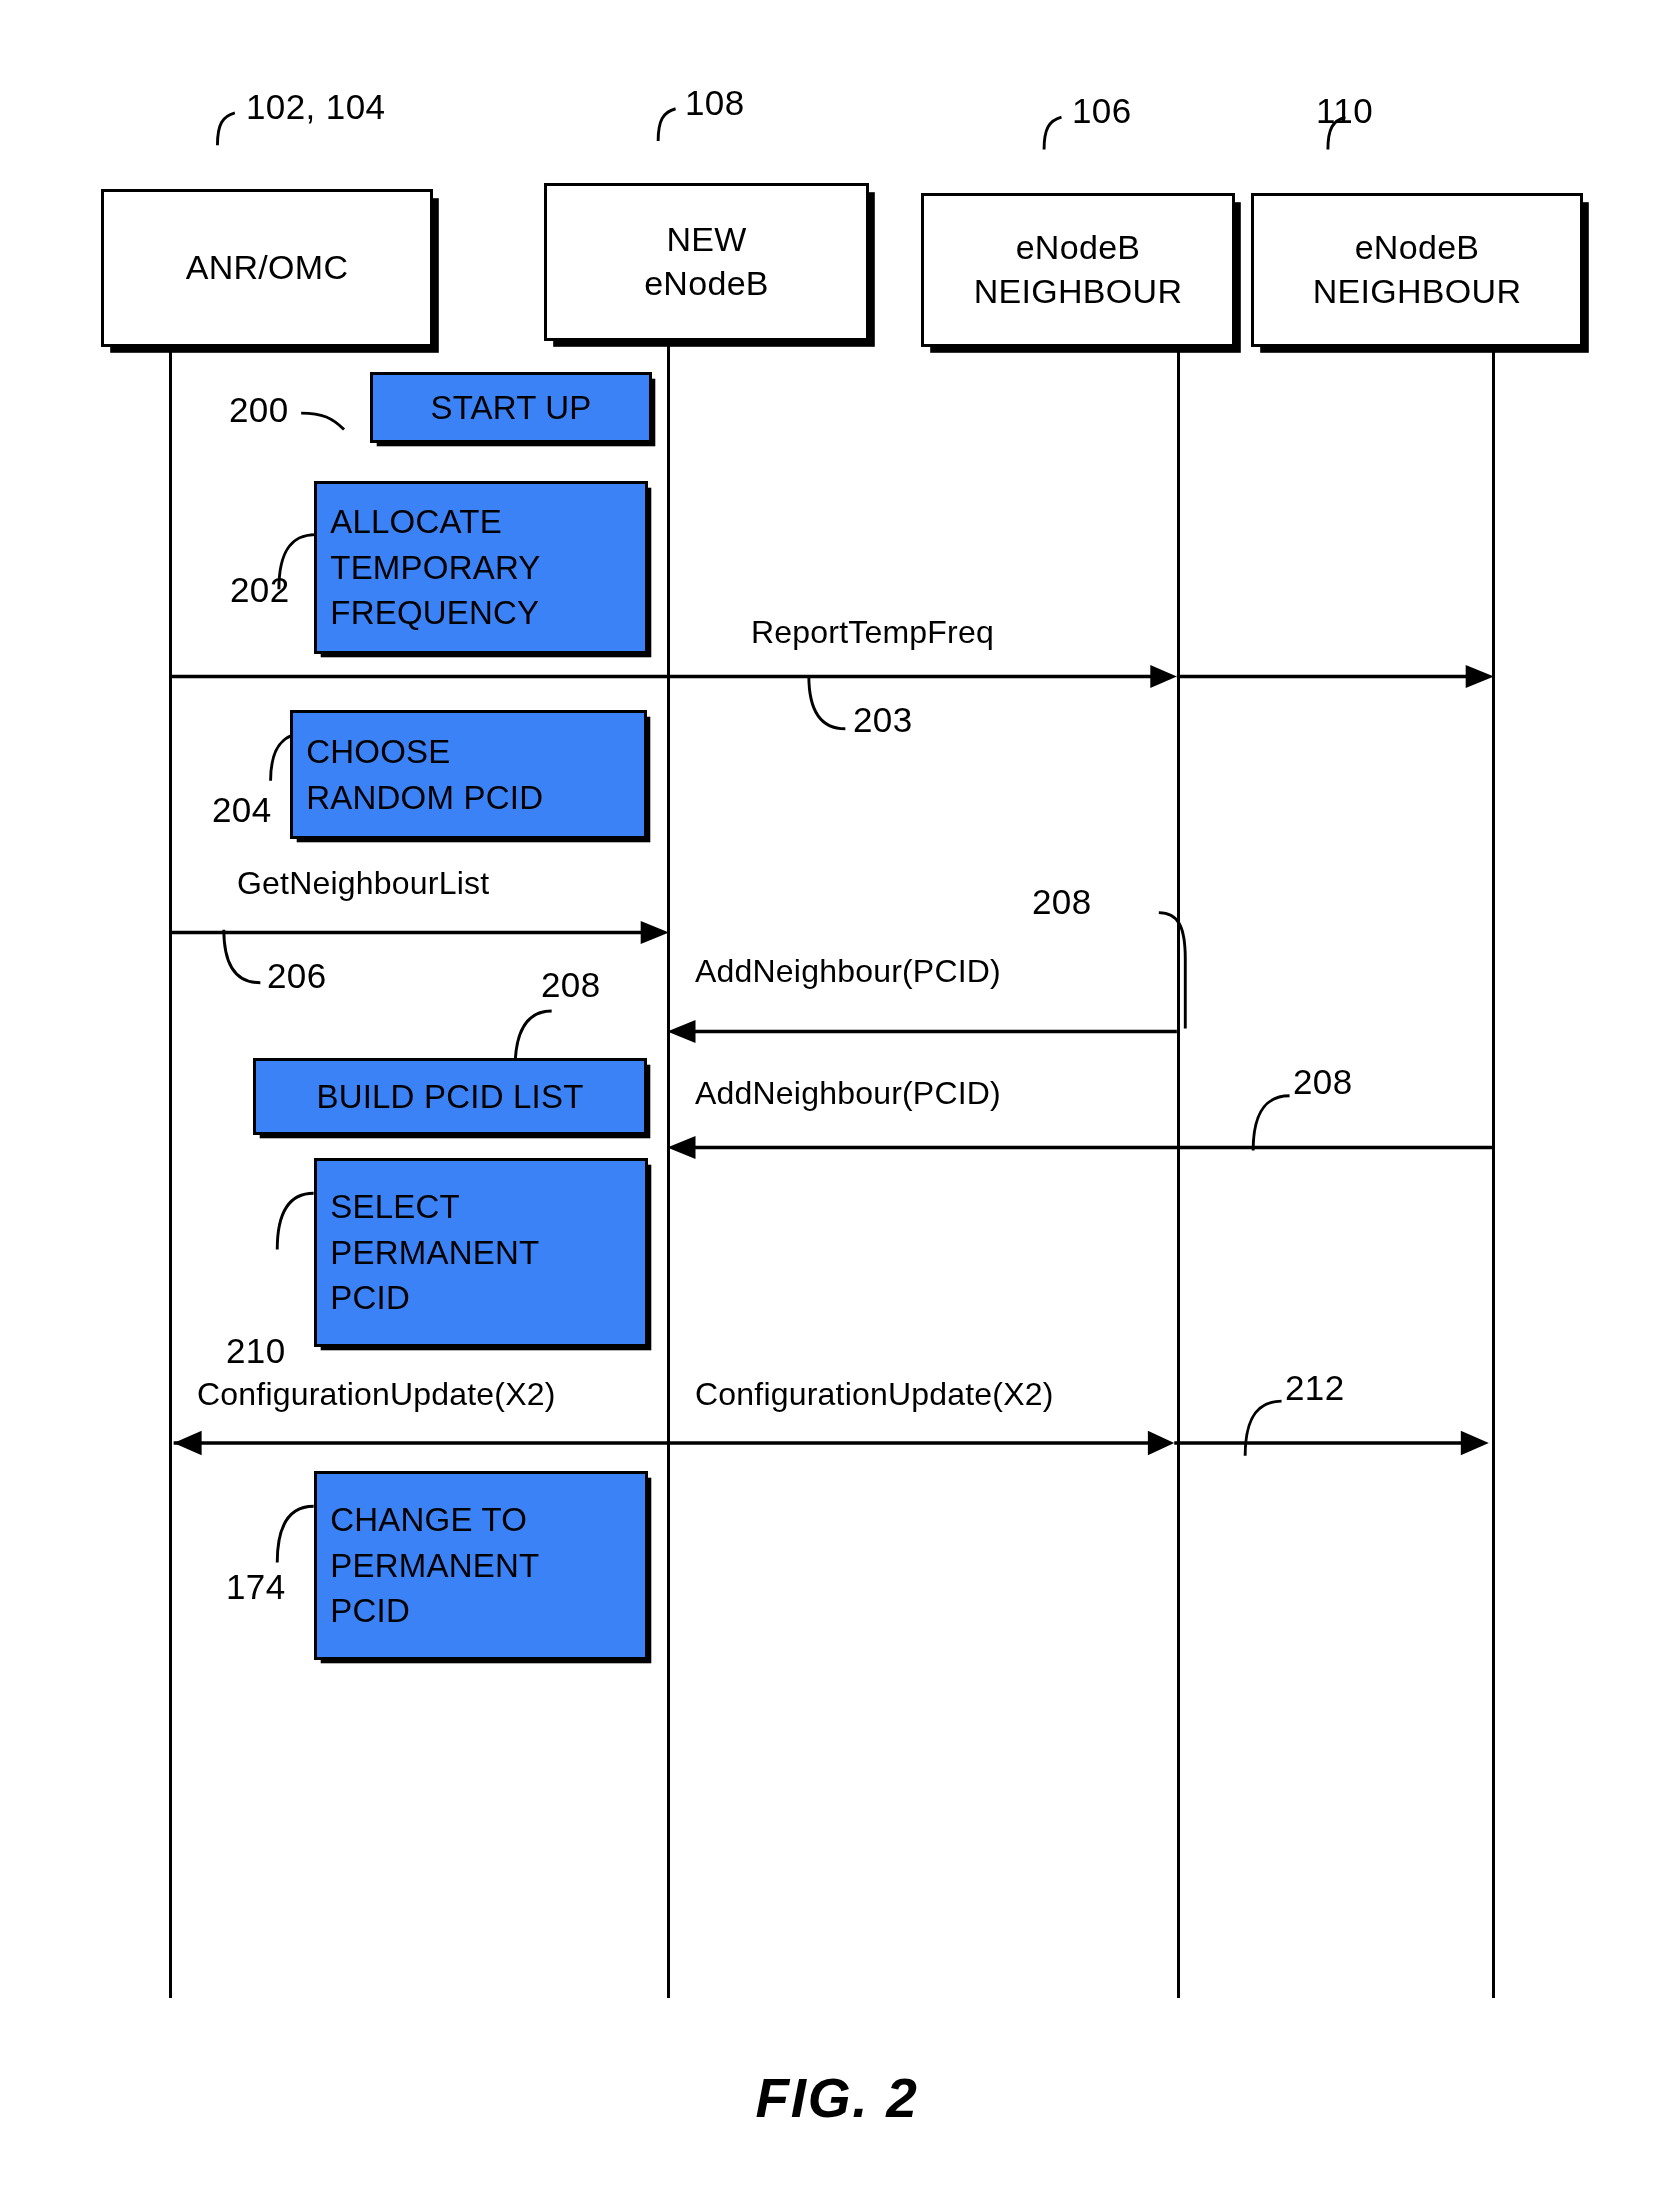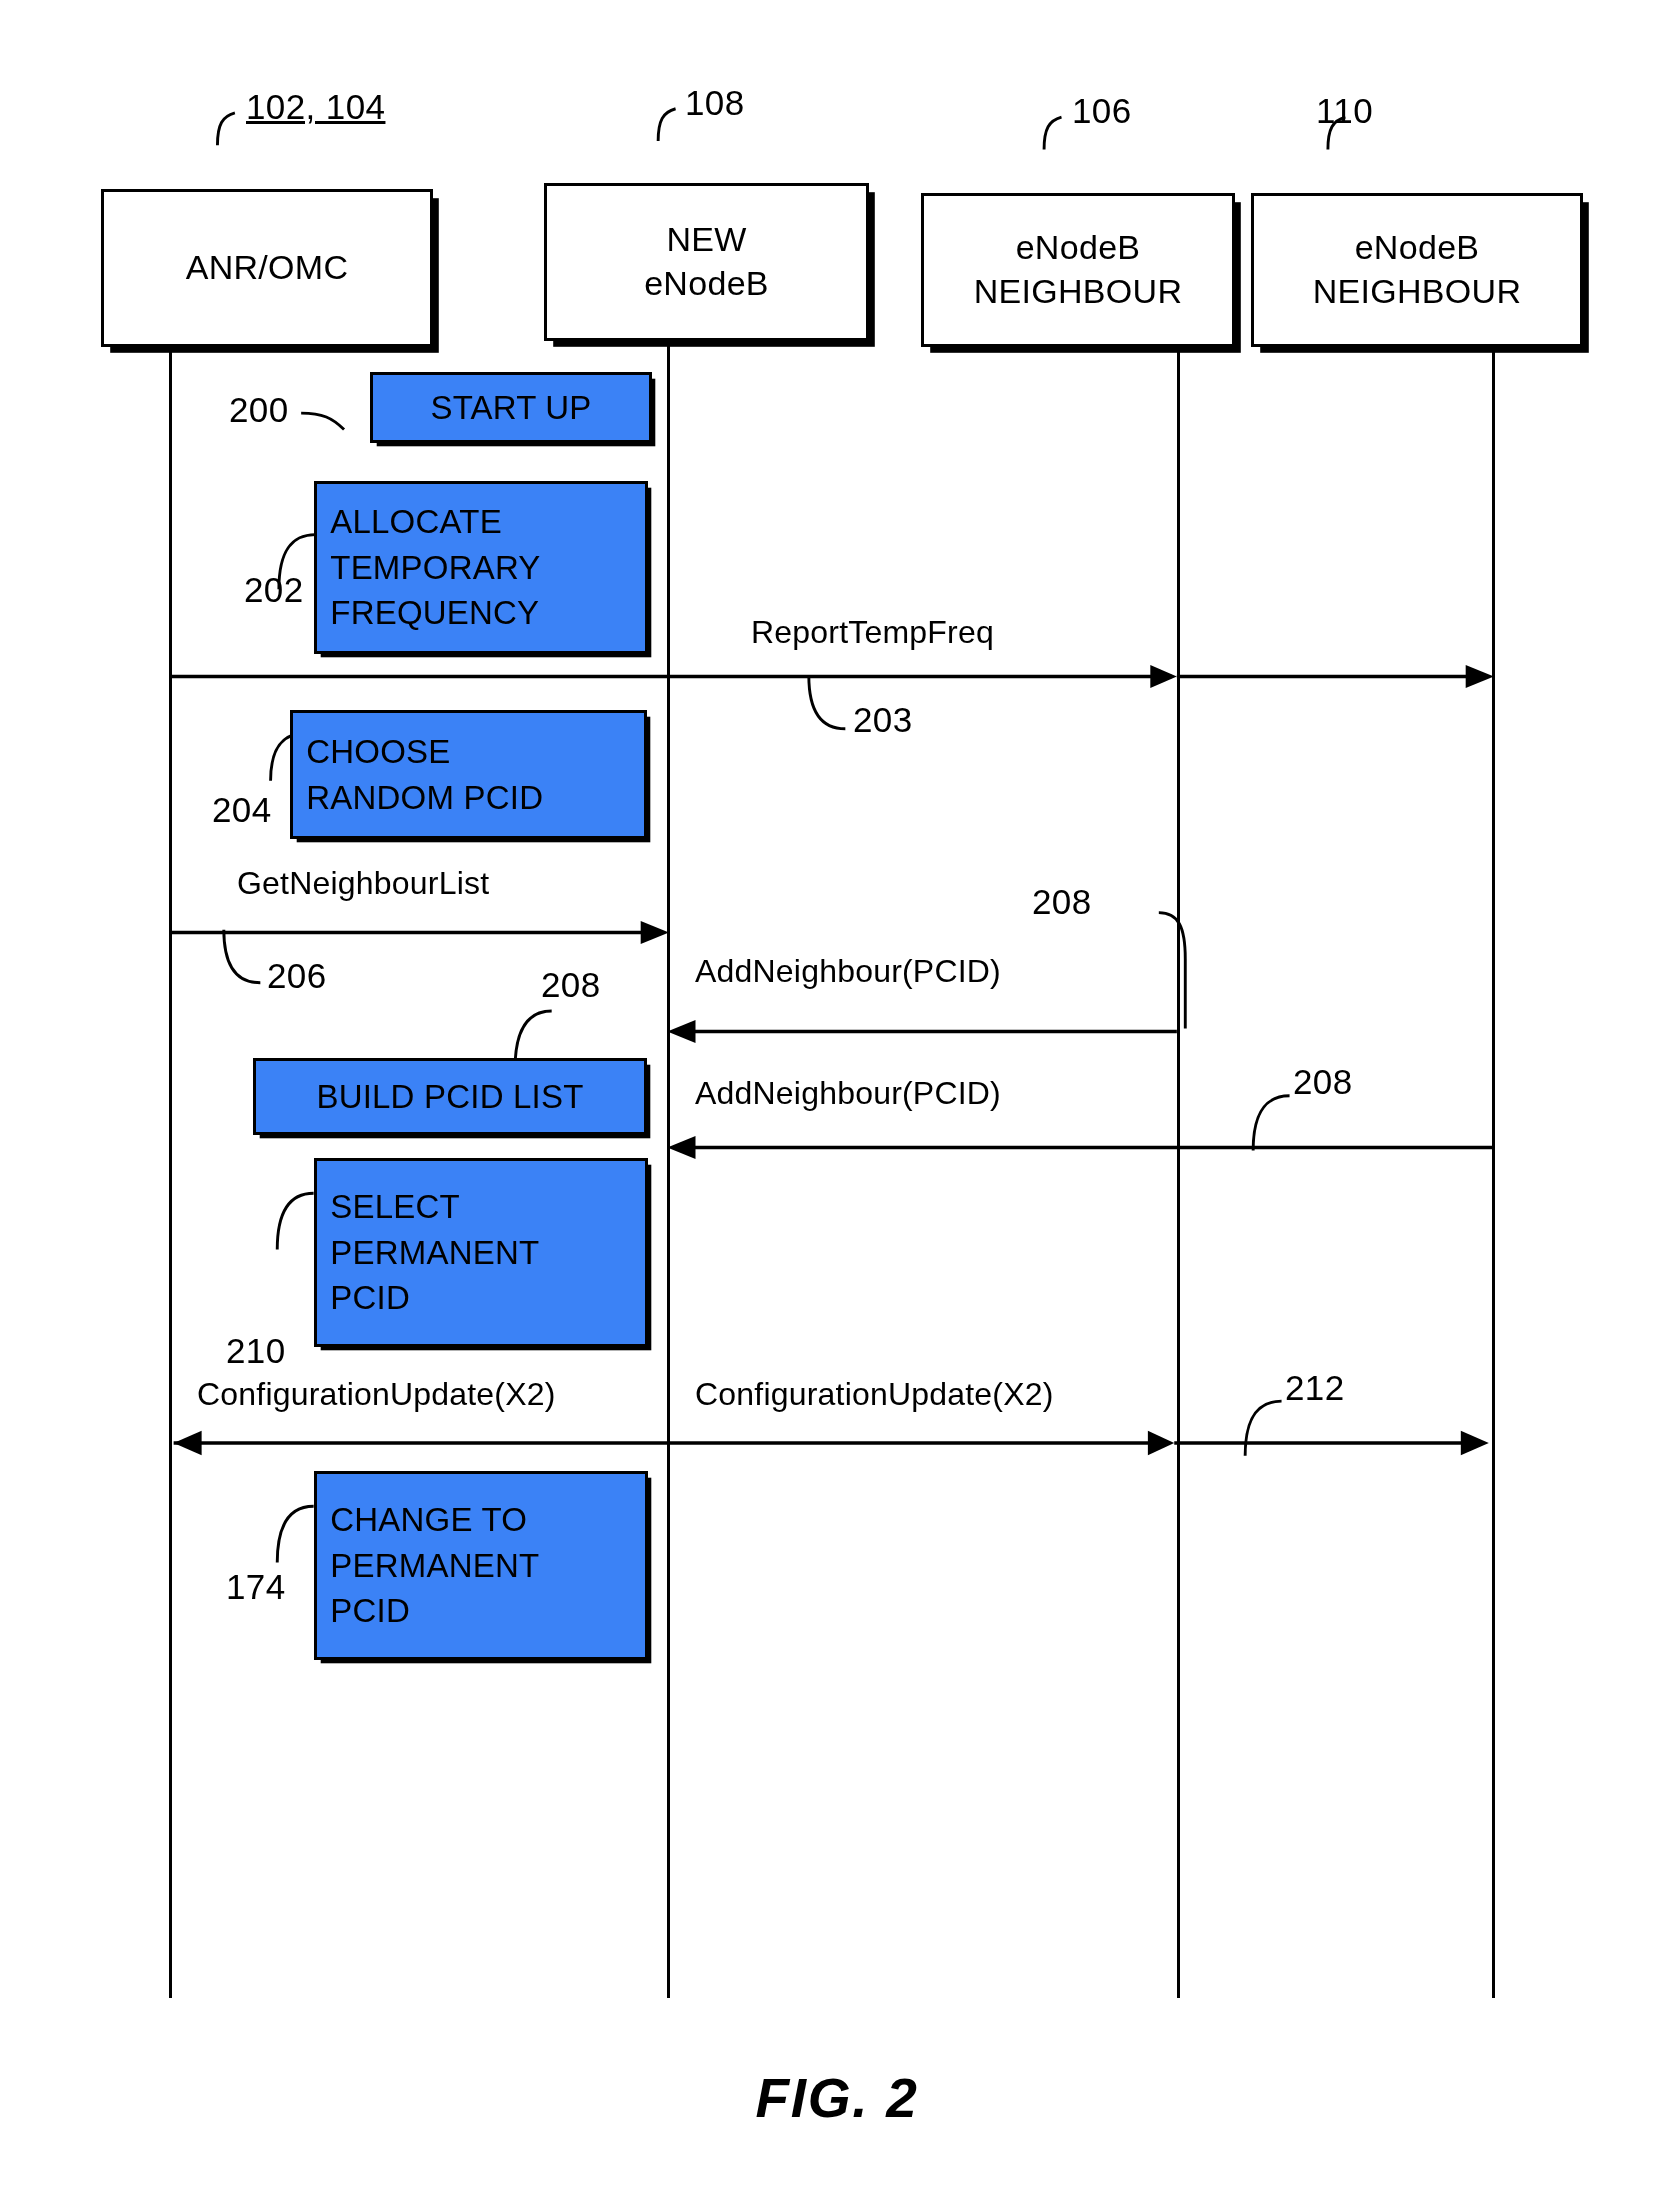--- a/index.html
+++ b/index.html
@@ -101,21 +101,21 @@
 
 <div id="figure">
 
   <svg class="abs" style="left:0;top:0;width:1674px;height:249px;" viewBox="0 0 2017 300">
     <path d="M262 175 C 262 150, 268 140, 283 136" stroke="#000" stroke-width="3.5" fill="none"></path>
     <path d="M793 170 C 793 145, 799 135, 814 131" stroke="#000" stroke-width="3.5" fill="none"></path>
     <path d="M1258 180 C 1258 155, 1264 145, 1279 141" stroke="#000" stroke-width="3.5" fill="none"></path>
     <path d="M1600 180 C 1600 155, 1606 145, 1621 141" stroke="#000" stroke-width="3.5" fill="none"></path>
   </svg>
 
-  <div class="ref" style="left:246px;top:87px;text-decoration:underline;">102, 104</div>
+  <div class="ref" style="left:246px;top:87px;">102, 104</div>
   <div class="ref" style="left:685px;top:83px;">108</div>
   <div class="ref" style="left:1072px;top:91px;">106</div>
   <div class="ref" style="left:1316px;top:91px;">110</div>
 
   <div class="participant" style="left:101px;top:189px;width:332px;height:158px;">
     <span>ANR/OMC</span>
   </div>
 
   <div class="participant" style="left:544px;top:183px;width:325px;height:158px;">
     <span>NEW</span>
@@ -141,21 +141,21 @@
     <path d="M2 28 C 28 28, 40 34, 54 48" stroke="#000" stroke-width="3.5" fill="none"></path>
   </svg>
   <div class="ref" style="left:229px;top:390px;">200</div>
   <div class="actbox center" style="left:370px;top:372px;width:282px;height:71px;">
     <span>START UP</span>
   </div>
 
   <svg class="abs" style="left:264px;top:498px;width:91px;height:108px;" viewBox="0 0 110 130">
     <path d="M18 110 C 18 60, 36 44, 62 44" stroke="#000" stroke-width="3.5" fill="none"></path>
   </svg>
-  <div class="ref" style="left:244px;top:570px;">202</div>
+  <div class="ref" style="left:230px;top:570px;">202</div>
   <div class="actbox" style="left:314px;top:481px;width:334px;height:173px;">
     <span>ALLOCATE</span>
     <span>TEMPORARY</span>
     <span>FREQUENCY</span>
   </div>
 
   <svg class="abs" style="left:259px;top:701px;width:91px;height:100px;" viewBox="0 0 110 120">
     <path d="M14 96 C 14 52, 32 38, 58 38" stroke="#000" stroke-width="3.5" fill="none"></path>
   </svg>
   <div class="ref" style="left:212px;top:790px;">204</div>

